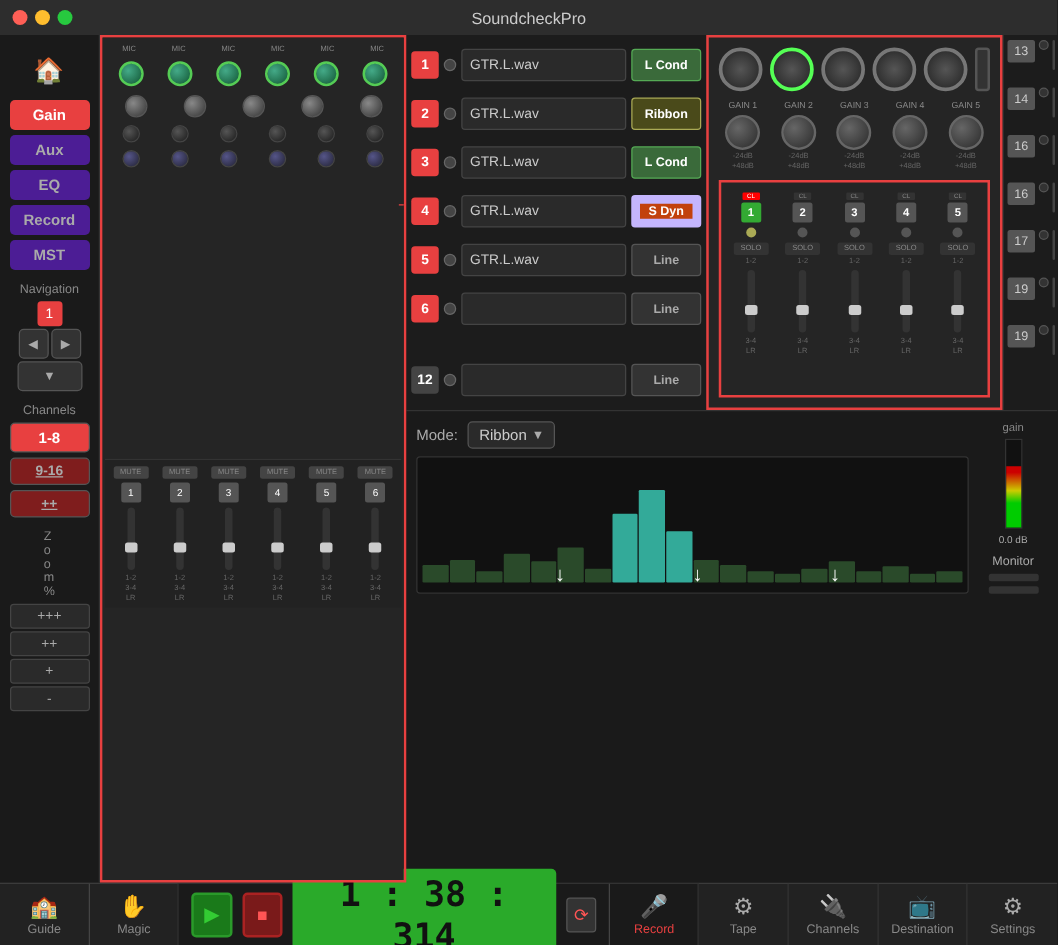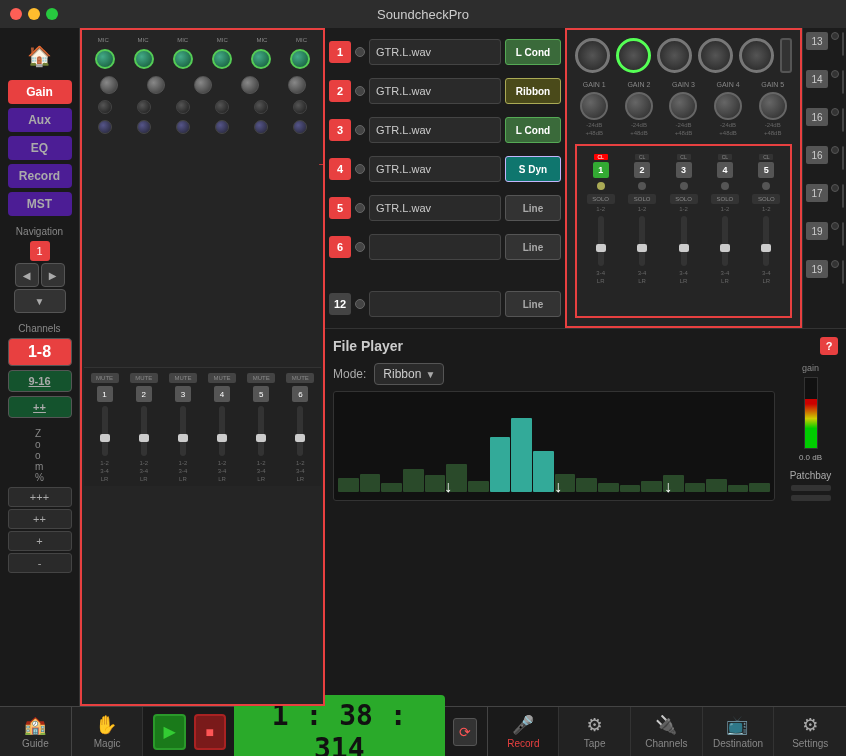--- a/index.html
+++ b/index.html
@@ -122,27 +122,27 @@
       color: #888;
       margin-top: 6px;
     }
     .channel-btn {
       width: 64px;
       padding: 4px 0;
       background: #2a2a2a;
       border: 1px solid #555;
       border-radius: 4px;
       color: #e84040;
-      font-size: 16px;
+      font-size: 12px;
       font-weight: bold;
       text-align: center;
       cursor: pointer;
     }
     .channel-btn.active { background: #e84040; color: white; }
-    .channel-btn.secondary { background: #14532d; color: #aaa; font-size: 11px; text-decoration: underline; }
+    .channel-btn.secondary { background: #7f1d1d; color: #aaa; font-size: 11px; text-decoration: underline; }
     .zoom-label {
       font-size: 10px;
       color: #888;
       margin-top: 6px;
     }
     .zoom-btns {
       display: flex;
       flex-direction: column;
       gap: 2px;
     }
@@ -257,21 +257,21 @@
       border-radius: 3px;
       display: flex;
       align-items: center;
       justify-content: center;
       font-size: 10px;
       color: white;
       font-weight: bold;
     }
     .src-lcond { background: #3a6a3a; border: 1px solid #5a5; }
     .src-ribbon { background: #4a4a1a; border: 1px solid #aa5; }
-    .src-sdyn { background: #0f766e; border: 1px solid #c4b5fd; }
+    .src-sdyn { background: #c2410c; border: 7px solid #c4b5fd; }
     .src-line { background: #333; border: 1px solid #555; color: #aaa; }
     .xlr-jack {
       width: 35px;
       height: 35px;
       border-radius: 50%;
       background: radial-gradient(circle, #555, #222);
       border: 3px solid #777;
       display: flex;
       align-items: center;
       justify-content: center;
@@ -807,24 +807,20 @@
           <div class="rt-num">19</div>
           <div class="rt-dot"></div>
           <div class="rt-name"></div>
 
         </div>
       </div>
     </div>
 
     <div style="flex:1; background:#1a1a1a; border-top:1px solid #333; padding:8px; display:flex; flex-direction:column; gap:6px;">
 
-      <div style="display:flex; align-items:center; justify-content:space-between; margin-bottom:2px;">
-        <span style="font-size:14px;color:#ccc;font-weight:bold;">File Player</span>
-        <div style="width:18px;height:18px;background:#e84040;border-radius:3px;display:flex;align-items:center;justify-content:center;font-size:11px;color:white;font-weight:bold;cursor:pointer;">?</div>
-      </div>
 
       <div style="display:flex; gap:8px;">
 
         <div style="flex:1; display:flex; flex-direction:column; gap:6px;">
           <div style="display:flex; align-items:center; gap:8px;">
             <span style="font-size:12px;color:#aaa;">Mode:</span>
             <div style="background:#2a2a2a;border:1px solid #555;border-radius:4px;color:#ccc;padding:3px 8px;font-size:12px;display:flex;align-items:center;gap:4px;cursor:pointer;">
               <span>Ribbon</span>
               <span style="color:#aaa;font-size:10px;">▼</span>
             </div>
@@ -860,21 +856,21 @@
             <div style="position:absolute;bottom:4px;left:75%;color:white;font-size:16px;">↓</div>
           </div>
         </div>
 
         <div style="display:flex;flex-direction:column;align-items:center;width:55px;gap:4px;">
           <span style="font-size:9px;color:#888;">gain</span>
           <div style="width:14px;flex:1;background:#111;border:1px solid #333;position:relative;display:flex;align-items:flex-end;">
             <div style="width:100%;background:linear-gradient(to top, #0c0 0%, #0c0 40%, #cc0 60%, #c00 90%);height:70%;"></div>
           </div>
           <div style="font-size:8px;color:#aaa;text-align:center;">0.0 dB</div>
-          <span style="font-size:10px;color:#aaa;margin-top:4px;">Patchbay</span>
+          <span style="font-size:10px;color:#aaa;margin-top:4px;">Monitor</span>
           <div style="width:40px;height:6px;background:#333;border-radius:2px;"></div>
           <div style="width:40px;height:6px;background:#333;border-radius:2px;"></div>
         </div>
       </div>
     </div>
   </div>
 </div>
 
 <div class="bottom-toolbar">
 

